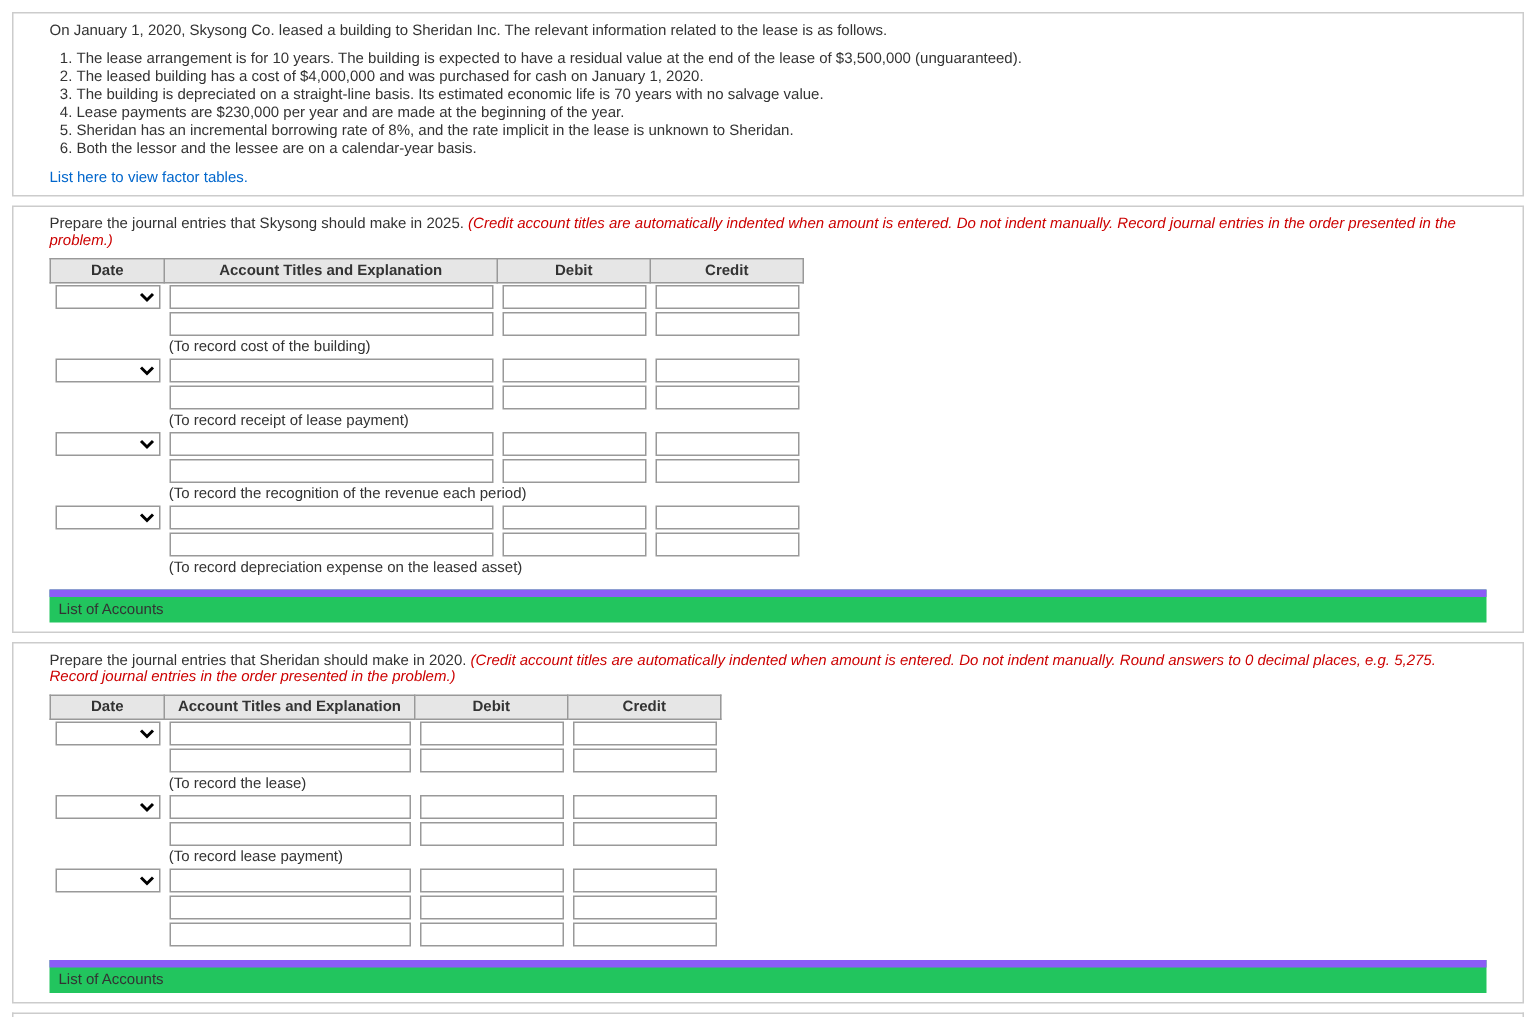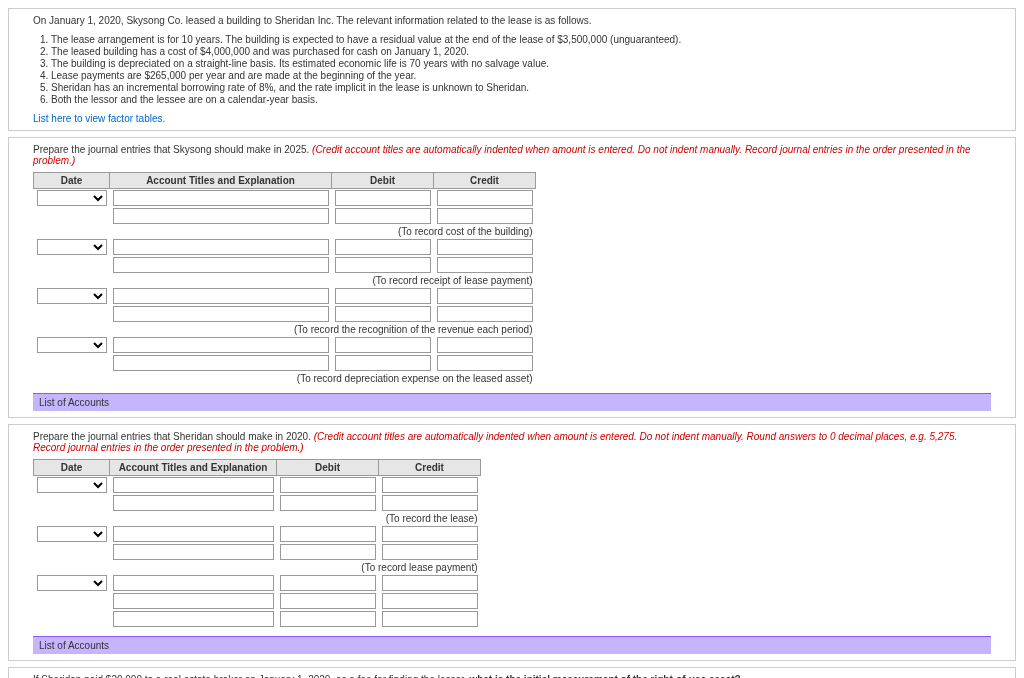--- a/index.html
+++ b/index.html
@@ -70,45 +70,44 @@
     font-size: 10px;
     border: 1px solid #999;
     background: #fff;
     height: 14px;
     padding: 0 2px;
   }
   .caption {
     font-size: 10px;
     color: #333;
     padding: 1px 0 4px 0;
-    text-align: right;
   }
   .list-accounts {
-    background: #c4b5fd;
+    background: #22c55e;
     padding: 3px 6px;
     margin-top: 4px;
     display: inline-block;
     font-size: 10px;
-    border-top: 1px solid #8b5cf6;
+    border-top: 5px solid #8b5cf6;
     width: calc(100% - 12px);
   }
   .question-text {
     margin-bottom: 8px;
   }
 </style>
 </head>
 <body>
 
 <div class="section">
   <div class="intro-text">On January 1, 2020, Skysong Co. leased a building to Sheridan Inc. The relevant information related to the lease is as follows.</div>
   <ol>
     <li>The lease arrangement is for 10 years. The building is expected to have a residual value at the end of the lease of $3,500,000 (unguaranteed).</li>
     <li>The leased building has a cost of $4,000,000 and was purchased for cash on January 1, 2020.</li>
     <li>The building is depreciated on a straight-line basis. Its estimated economic life is 70 years with no salvage value.</li>
-    <li>Lease payments are $265,000 per year and are made at the beginning of the year.</li>
+    <li>Lease payments are $230,000 per year and are made at the beginning of the year.</li>
     <li>Sheridan has an incremental borrowing rate of 8%, and the rate implicit in the lease is unknown to Sheridan.</li>
     <li>Both the lessor and the lessee are on a calendar-year basis.</li>
   </ol>
   <div class="link-blue">List here to view factor tables.</div>
 </div>
 
 <div class="section">
   <div class="prompt-text">
     <span>Prepare the journal entries that Skysong should make in 2025. </span><span class="italic-red">(Credit account titles are automatically indented when amount is entered. Do not indent manually. Record journal entries in the order presented in the problem.)</span>
   </div>

